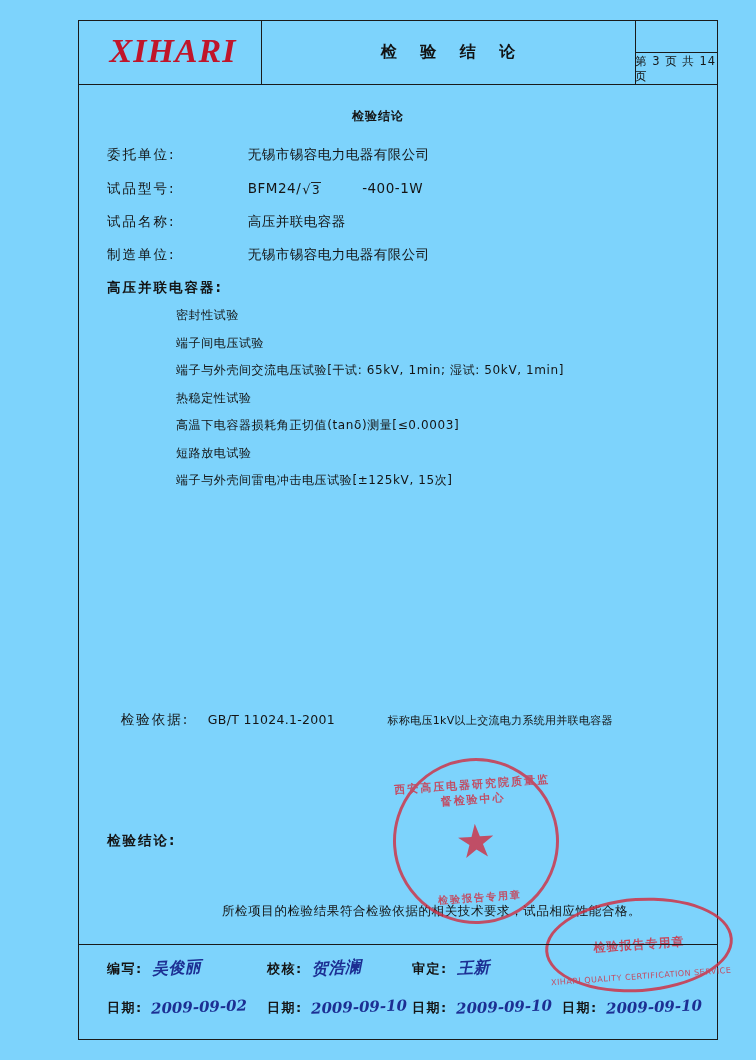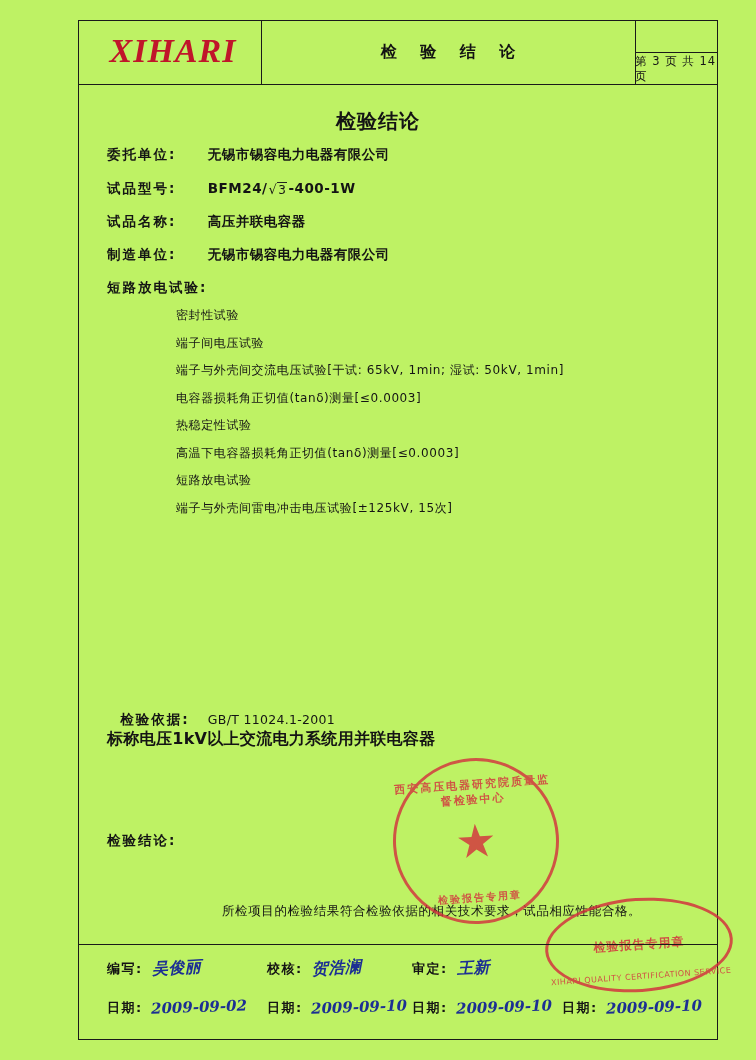--- a/index.html
+++ b/index.html
@@ -8,21 +8,21 @@
     background: #ffffff;
   }
   body {
     font-family: "DejaVu Sans", sans-serif;
     color: #141414;
   }
   .page {
     position: relative;
     width: 756px;
     height: 1060px;
-    background: #bef264;
+    background: #7dd3fc;
     overflow: hidden;
   }
 
   
   .frame {
     position: absolute;
     left: 78px;
     top: 20px;
     width: 640px;
     height: 1020px;
@@ -109,41 +109,42 @@
     border-top: 1.6px solid #1a1a1a;
   }
 
   
   .section-title {
     position: absolute;
     left: 0;
     top: 108px;
     width: 756px;
     text-align: center;
-    font-size: 20px;
+    font-size: 12px;
     font-weight: bold;
     letter-spacing: 1px;
   }
 
   .field-row {
     position: absolute;
     left: 107px;
     font-size: 13.5px;
     letter-spacing: 0.5px;
   }
   .field-label {
     display: inline-block;
     width: 96px;
-    font-weight: bold;
+    font-weight: normal;
     letter-spacing: 2px;
   }
   .field-value {
     display: inline-block;
-    font-weight: bold;
+    font-weight: normal;
     letter-spacing: 0.5px;
+    margin-left: 40px;
   }
   .r1 { top: 146px; }
   .r2 { top: 180px; }
   .r3 { top: 213px; }
   .r4 { top: 246px; }
 
   .frac {
     display: inline-block;
     position: relative;
     vertical-align: -1px;
@@ -191,23 +192,22 @@
   }
   .basis-row .field-label { width: 96px; text-align: center; }
   .basis-code {
     display: inline-block;
     width: 175px;
     font-size: 12.5px;
     letter-spacing: 0.3px;
   }
   .basis-desc {
     display: inline-block;
-    font-size: 16px;
+    font-size: 11px;
     letter-spacing: 0.3px;
-    font-weight: bold;
   }
 
   .conclusion-label {
     position: absolute;
     left: 107px;
     top: 832px;
     font-size: 13.5px;
     font-weight: bold;
     letter-spacing: 2px;
     text-align: center;
@@ -372,26 +372,25 @@
   <div class="field-row r3">
     <span class="field-label">试品名称:</span>
     <span class="field-value">高压并联电容器</span>
   </div>
 
   <div class="field-row r4">
     <span class="field-label">制造单位:</span>
     <span class="field-value">无锡市锡容电力电器有限公司</span>
   </div>
 
-  <div class="items-heading">短路放电试验:</div>
+  <div class="items-heading">高压并联电容器:</div>
   <div class="item-list">
     <div class="item">密封性试验</div>
     <div class="item">端子间电压试验</div>
     <div class="item">端子与外壳间交流电压试验[干试: 65kV, 1min; 湿试: 50kV, 1min]</div>
-    <div class="item">电容器损耗角正切值(tanδ)测量[≤0.0003]</div>
     <div class="item">热稳定性试验</div>
     <div class="item">高温下电容器损耗角正切值(tanδ)测量[≤0.0003]</div>
     <div class="item">短路放电试验</div>
     <div class="item">端子与外壳间雷电冲击电压试验[±125kV, 15次]</div>
   </div>
 
   <div class="basis-row">
     <span class="field-label">检验依据:</span>
     <span class="basis-code">GB/T 11024.1-2001</span>
     <span class="basis-desc">标称电压1kV以上交流电力系统用并联电容器</span>

